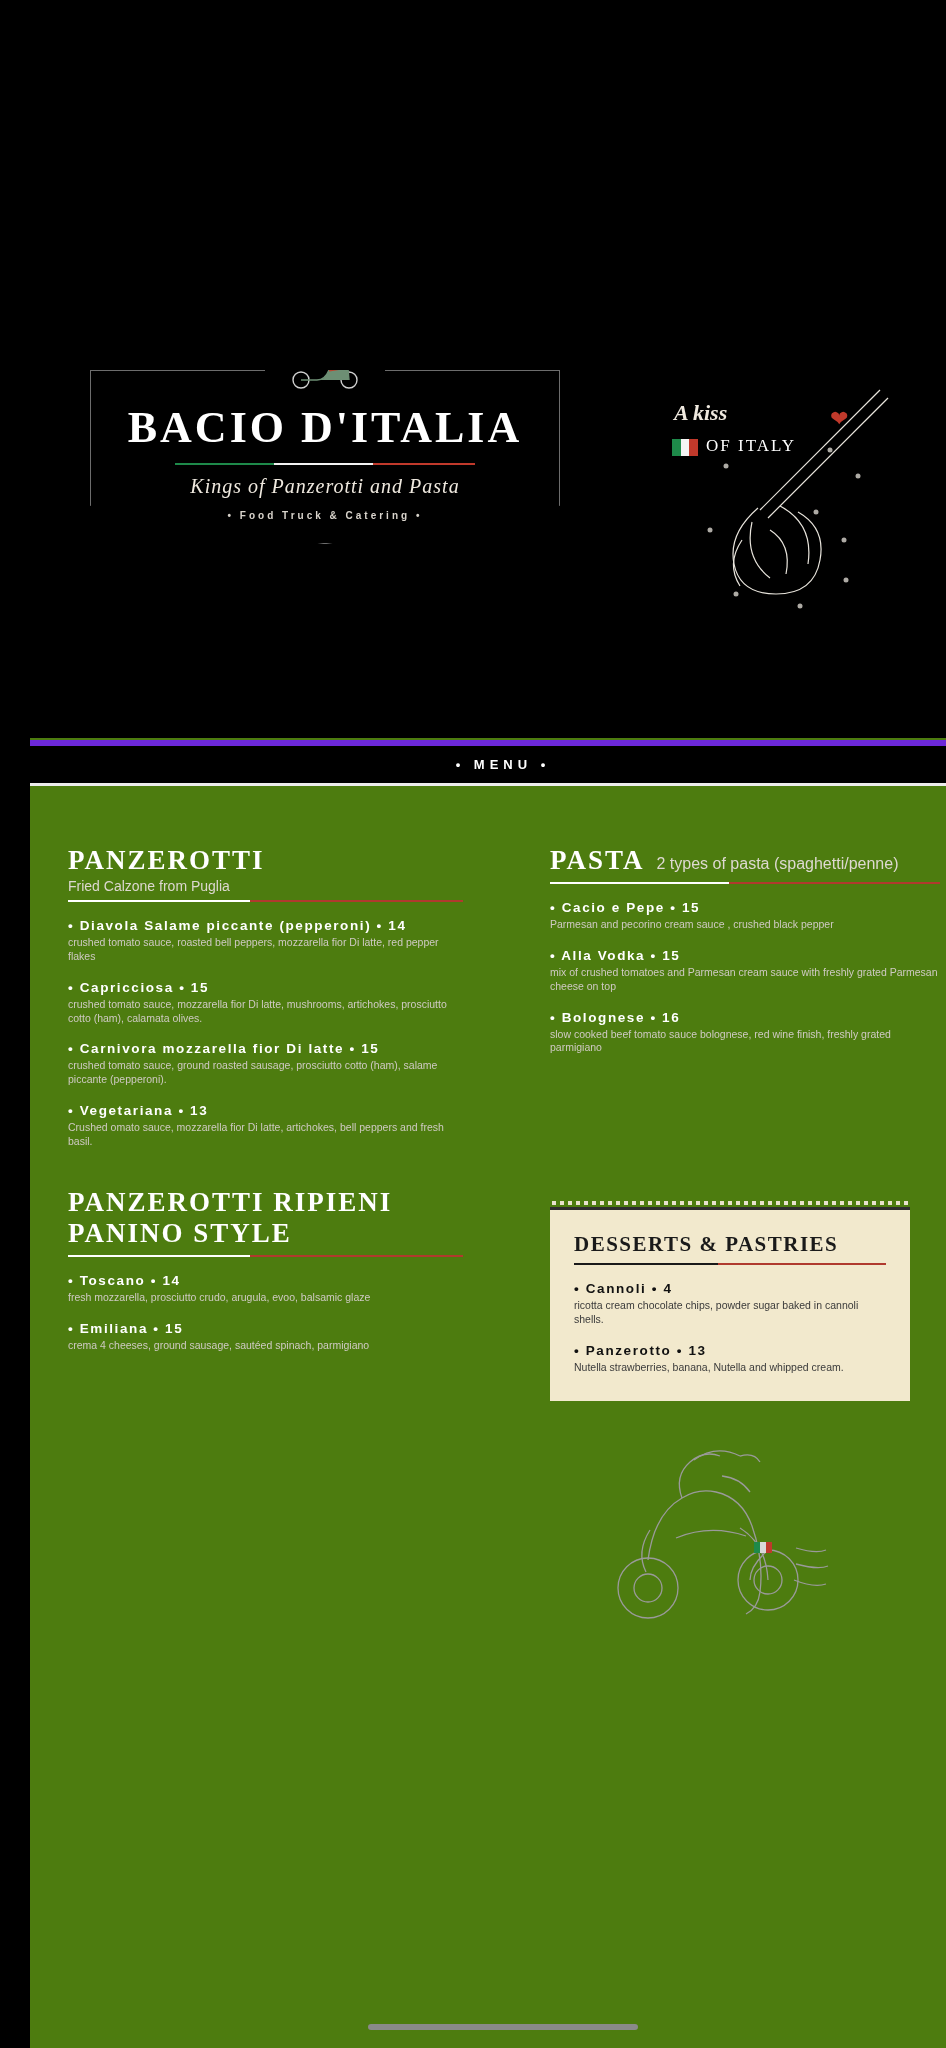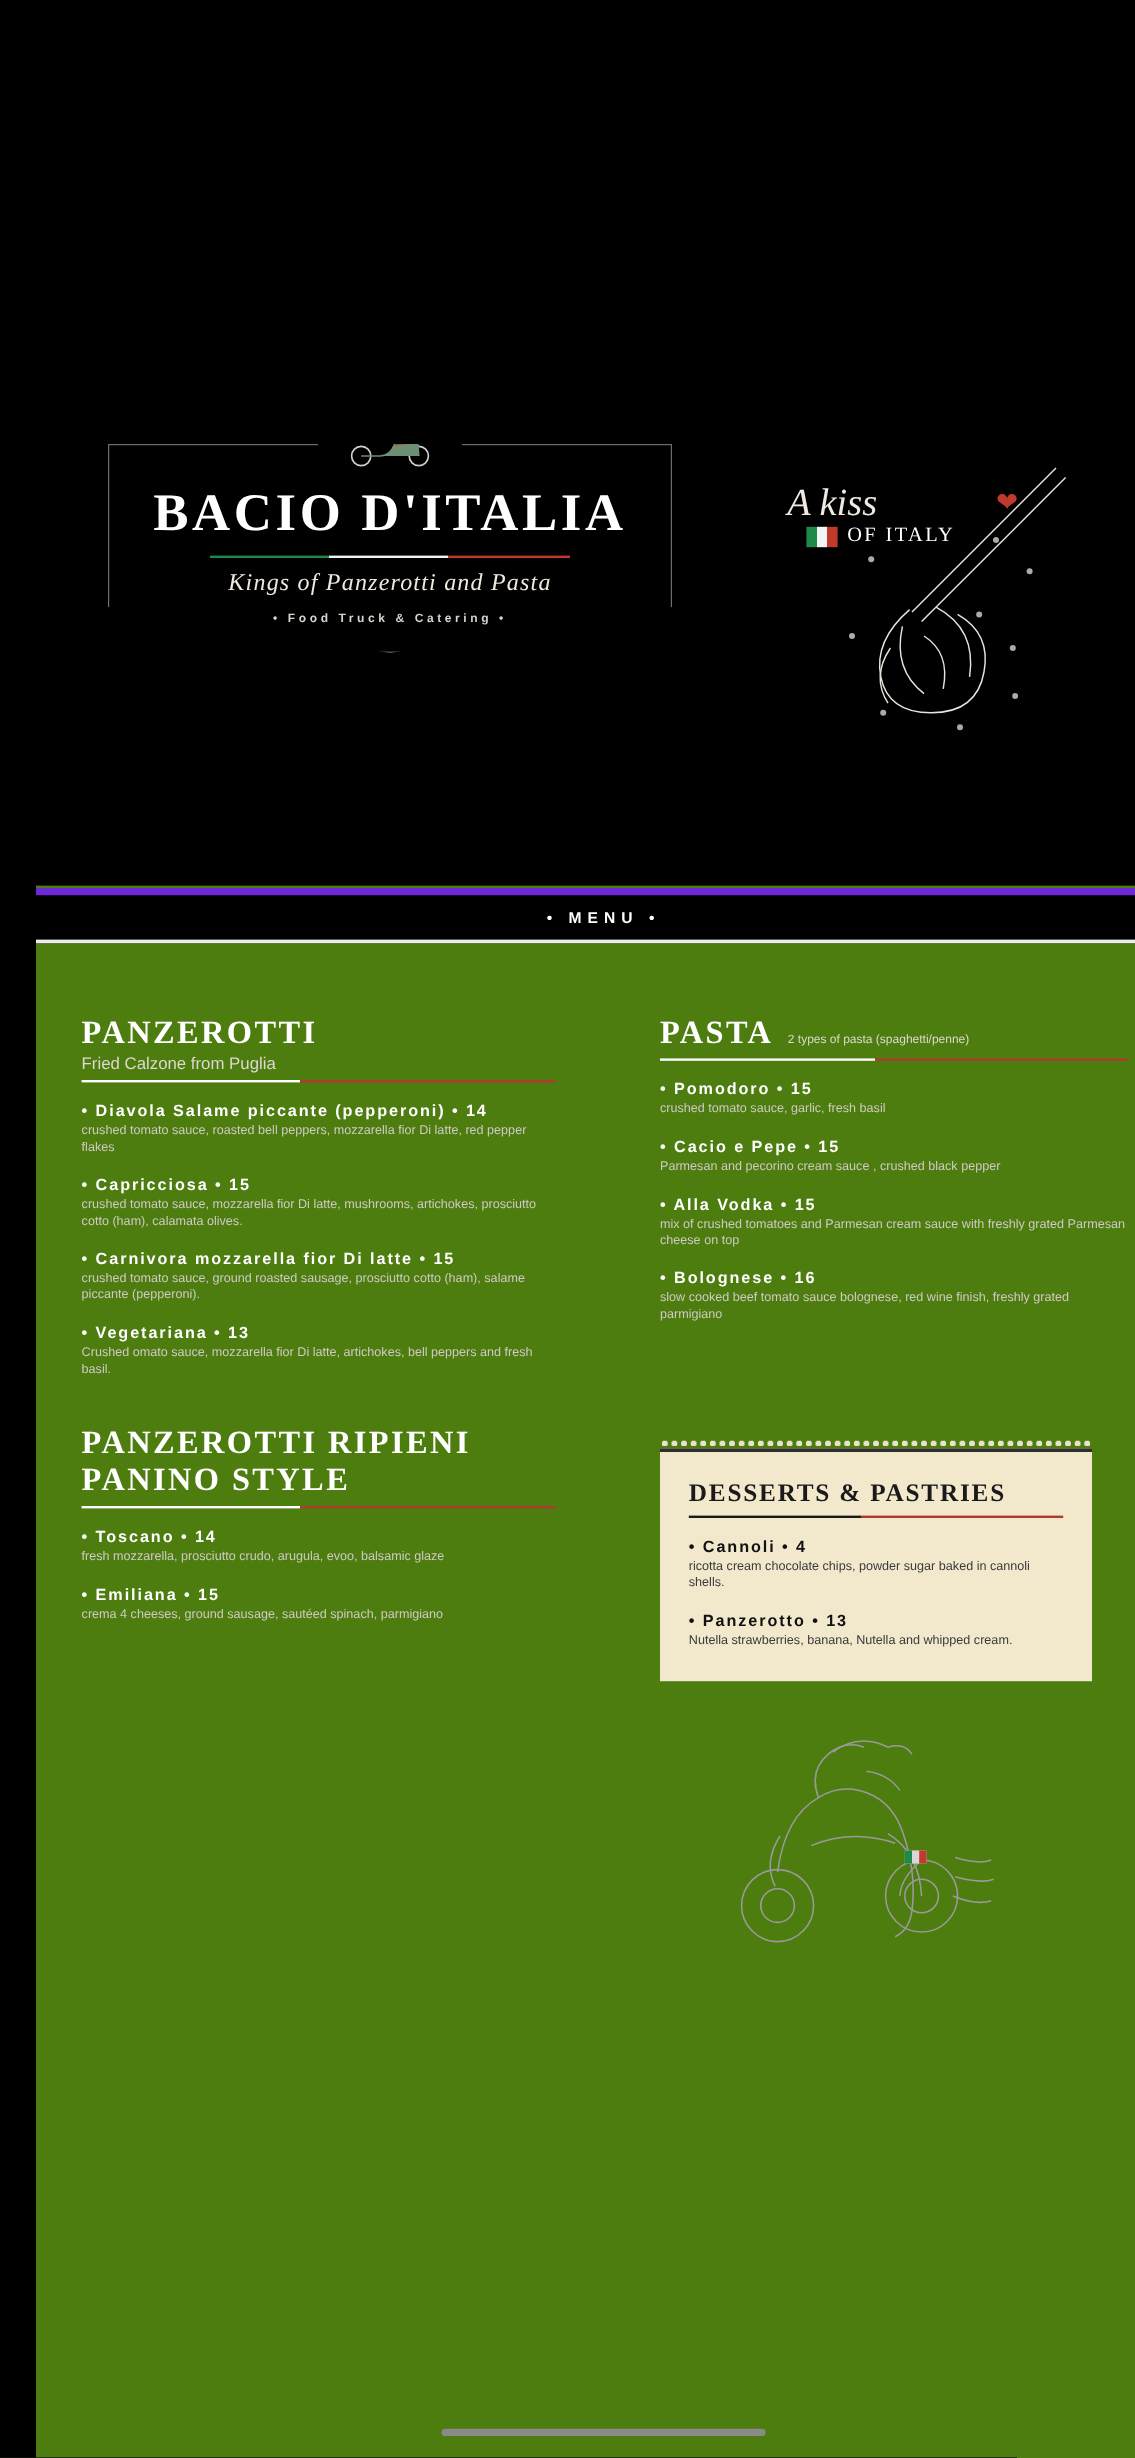--- a/index.html
+++ b/index.html
@@ -86,25 +86,26 @@
   .kiss-wrap {
     position: absolute;
     left: 600px;
     top: 400px;
     width: 300px;
     height: 90px;
   }
   .kiss-script {
     font-family: "Liberation Serif", serif;
     font-style: italic;
-    font-size: 32px;
+    font-size: 22px;
     color: #efe9df;
     position: absolute;
-    left: 26px;
+    left: 44px;
     top: 0;
+    font-weight: bold;
   }
   .kiss-of {
     position: absolute;
     left: 42px;
     top: 36px;
     display: flex;
     align-items: flex-end;
     gap: 8px;
   }
   .flag-mini {
@@ -172,21 +173,21 @@
     font-size: 14px;
     color: #ddd8d0;
     margin-top: 2px;
   }
   .sec-rule {
     margin-top: 6px;
     height: 2px;
     background: linear-gradient(to right, #ffffff 0 46%, #b03a2e 46% 100%);
   }
   .head-row { display: flex; align-items: baseline; gap: 12px; }
-  .head-note { font-size: 10px; color: #ded9d1; text-align: right; }
+  .head-note { font-size: 16px; color: #ded9d1; text-align: right; }
 
   .item { margin-top: 16px; }
   .item-title {
     font-size: 13.5px;
     font-weight: bold;
     letter-spacing: 1.6px;
     color: #fff;
   }
   .item-desc {
     font-size: 10.5px;
@@ -351,24 +352,20 @@
   </div>
 
   <div class="col-right">
     <div>
       <div class="head-row">
         <span class="sec-head">PASTA</span>
         <span class="head-note">2 types of pasta (spaghetti/penne)</span>
       </div>
       <div class="sec-rule"></div>
 
-      <div class="item">
-        <div class="item-title">• Pomodoro • 15</div>
-        <div class="item-desc">crushed tomato sauce, garlic, fresh basil</div>
-      </div>
       <div class="item">
         <div class="item-title">• Cacio e Pepe • 15</div>
         <div class="item-desc">Parmesan and pecorino cream sauce , crushed black pepper</div>
       </div>
       <div class="item">
         <div class="item-title">• Alla Vodka • 15</div>
         <div class="item-desc">mix of crushed tomatoes and Parmesan cream sauce with freshly grated Parmesan cheese on top</div>
       </div>
       <div class="item">
         <div class="item-title">• Bolognese • 16</div>

